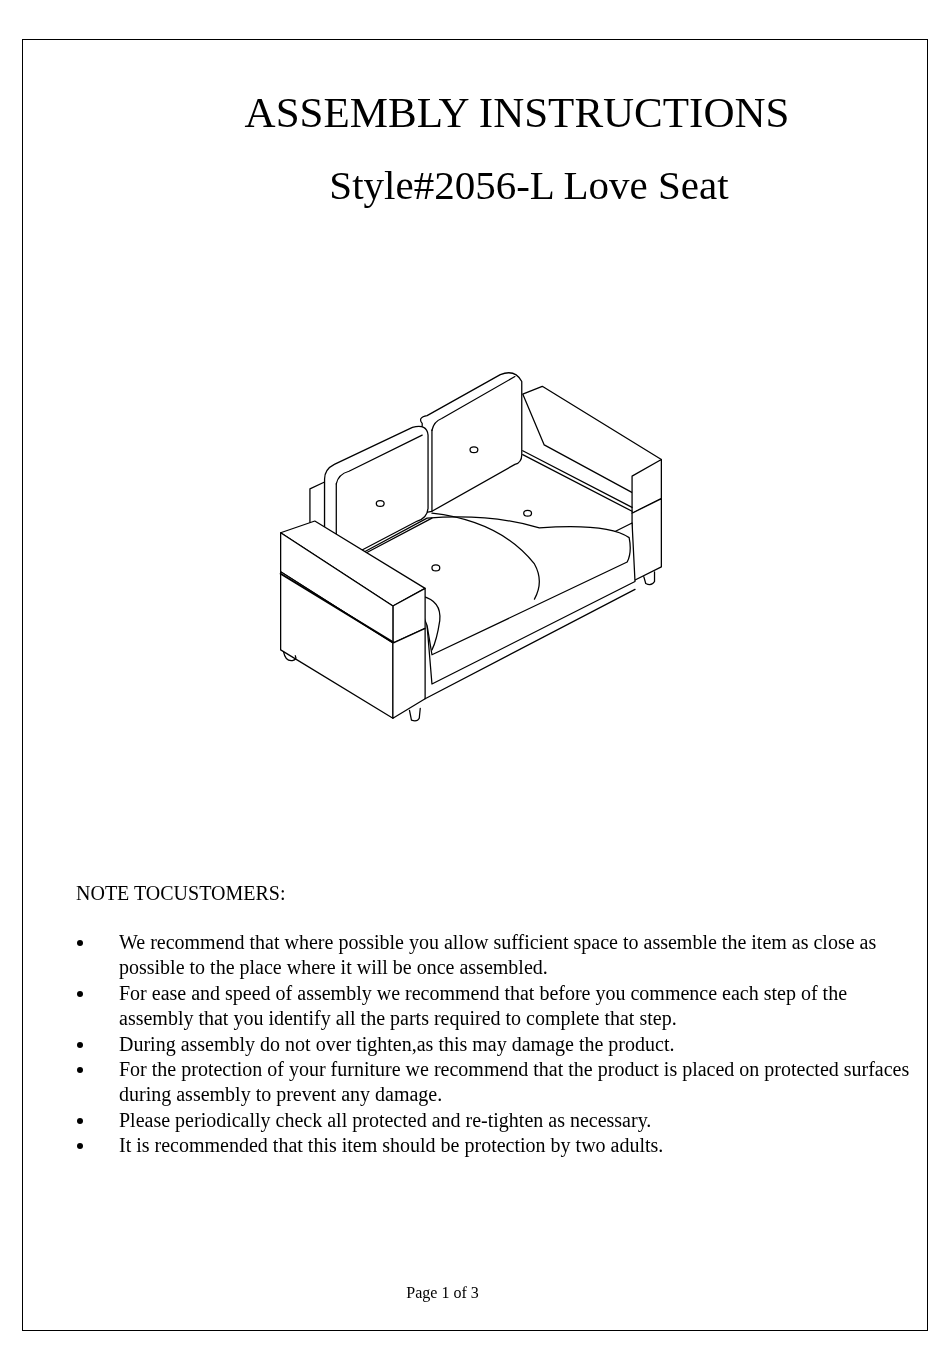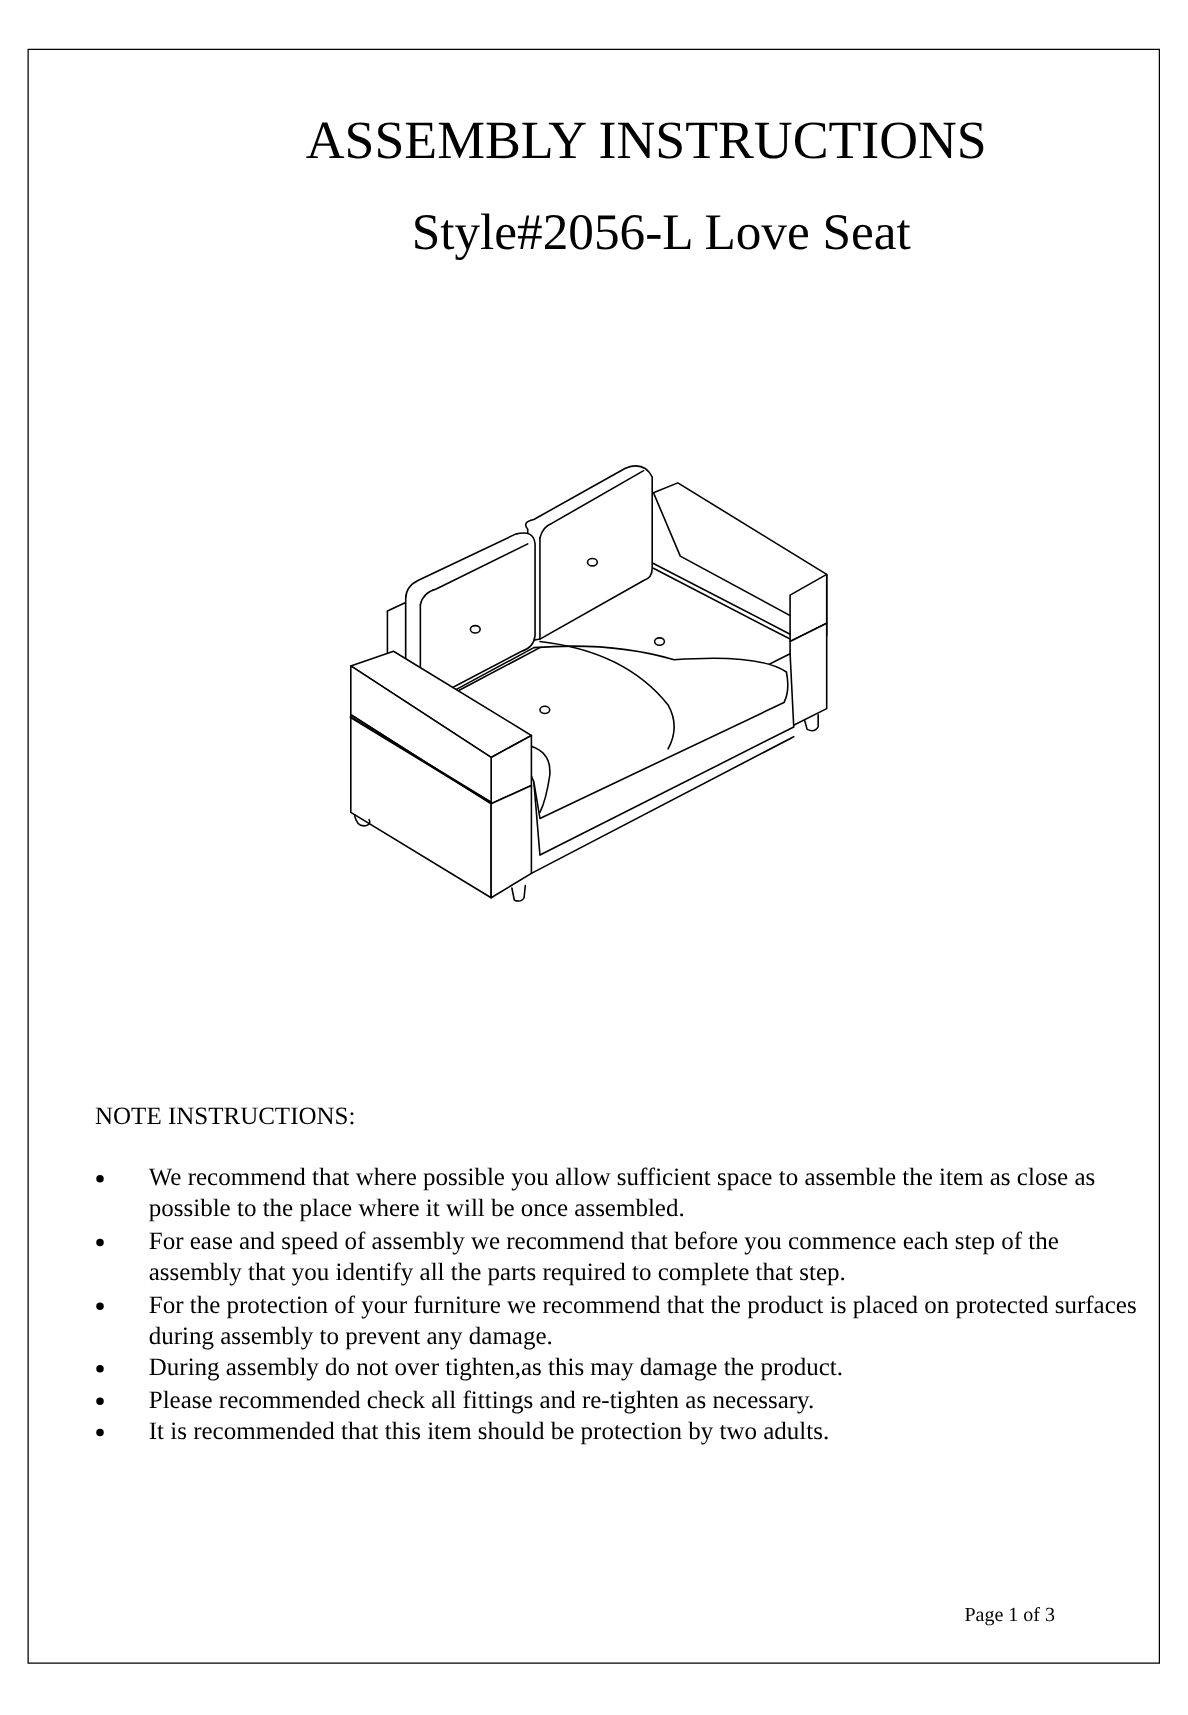--- a/index.html
+++ b/index.html
@@ -11,21 +11,21 @@
            font-size:43px; line-height:50px; padding-left:84px; box-sizing:border-box; letter-spacing:0px; }
   .subtitle { position:absolute; left:0; width:950px; top:160px; text-align:center;
            font-size:41px; line-height:50px; padding-left:108px; box-sizing:border-box; }
   .illus { position:absolute; left:266px; top:355px; width:410px; height:375px; }
   .note-head { position:absolute; left:76px; top:880px; font-size:20px; line-height:26px; }
   .notes { position:absolute; left:76px; top:930px; width:850px; margin:0; padding:0; list-style:none; }
   .notes li { position:relative; padding-left:43px; font-size:20px; line-height:25.4px; }
   .notes li .bullet { position:absolute; left:0; top:0; width:12px; text-align:left; }
   .notes li .bullet::before { content:""; display:block; width:6px; height:6px; border-radius:50%;
            background:#000; position:absolute; left:1px; top:10px; }
-  .footer { position:absolute; left:0; width:844px; top:1283px; text-align:right;
+  .footer { position:absolute; left:0; width:844px; top:1283px; text-align:center;
            font-size:16px; line-height:20px; padding-left:41px; box-sizing:border-box; }
 </style>
 </head>
 <body>
 
 <div class="frame"></div>
 
 <div class="title">ASSEMBLY INSTRUCTIONS</div>
 <div class="subtitle">Style#2056-L Love Seat</div>
 
@@ -65,24 +65,24 @@
   <path d="M130 293 L163 278 L163 350 L130 370 Z" fill="#fff"></path>
   <line x1="15" y1="222" x2="130" y2="292" stroke-width="2"></line>
 
   <line x1="163" y1="350" x2="378" y2="238"></line>
 
   <path d="M18 302 Q20 312 27 311 Q32 310 30 306"></path>
   <path d="M147 362 L149 372 Q155 374 157 370 L158 360"></path>
   <path d="M387 225 L389 232 Q395 235 398 230 L398 220"></path>
 </svg>
 
-<div class="note-head">NOTE INSTRUCTIONS:</div>
+<div class="note-head">NOTE TOCUSTOMERS:</div>
 
 <ul class="notes">
   <li><span class="bullet"></span><span>We recommend that where possible you allow sufficient space to assemble the item as close as possible to the place where it will be once assembled.</span></li>
   <li><span class="bullet"></span><span>For ease and speed of assembly we recommend that before you commence each step of the assembly that you identify all the parts required to complete that step.</span></li>
+  <li><span class="bullet"></span><span>During assembly do not over tighten,as this may damage the product.</span></li>
   <li><span class="bullet"></span><span>For the protection of your furniture we recommend that the product is placed on protected surfaces during assembly to prevent any damage.</span></li>
-  <li><span class="bullet"></span><span>During assembly do not over tighten,as this may damage the product.</span></li>
-  <li><span class="bullet"></span><span>Please recommended check all fittings and re-tighten as necessary.</span></li>
+  <li><span class="bullet"></span><span>Please periodically check all protected and re-tighten as necessary.</span></li>
   <li><span class="bullet"></span><span>It is recommended that this item should be protection by two adults.</span></li>
 </ul>
 
 <div class="footer">Page 1 of  3</div>
 
 </body></html>

